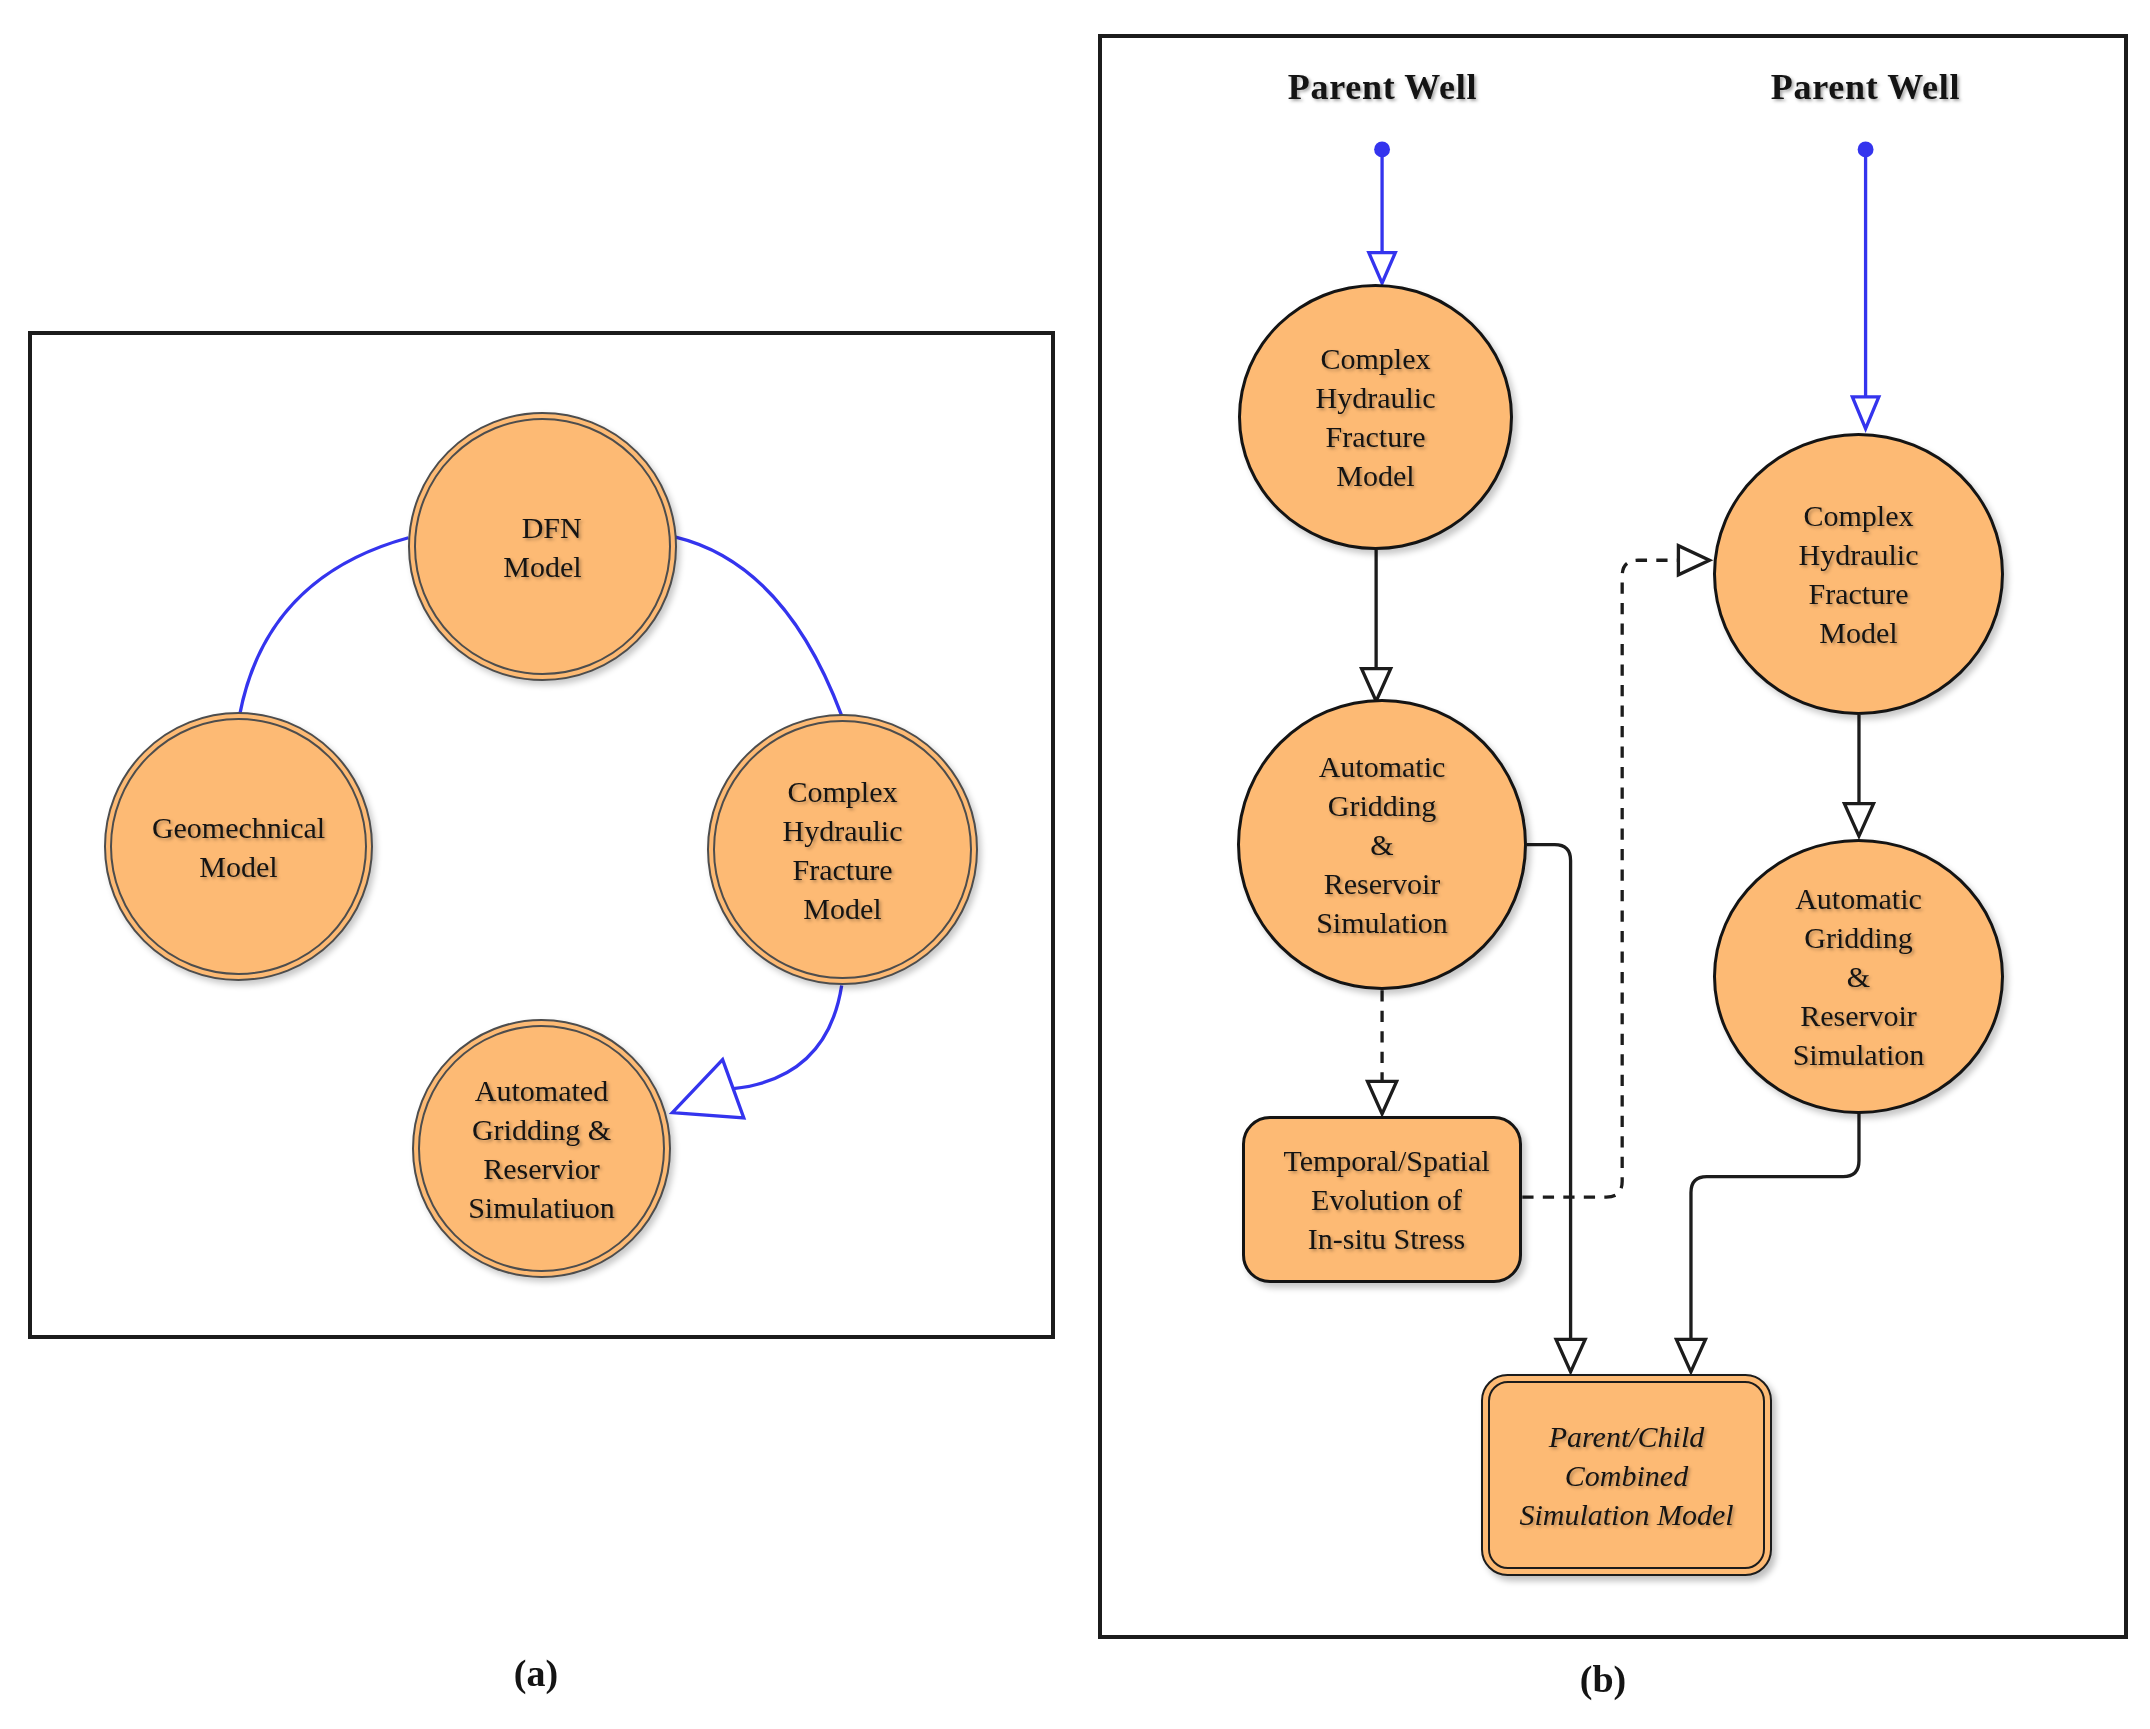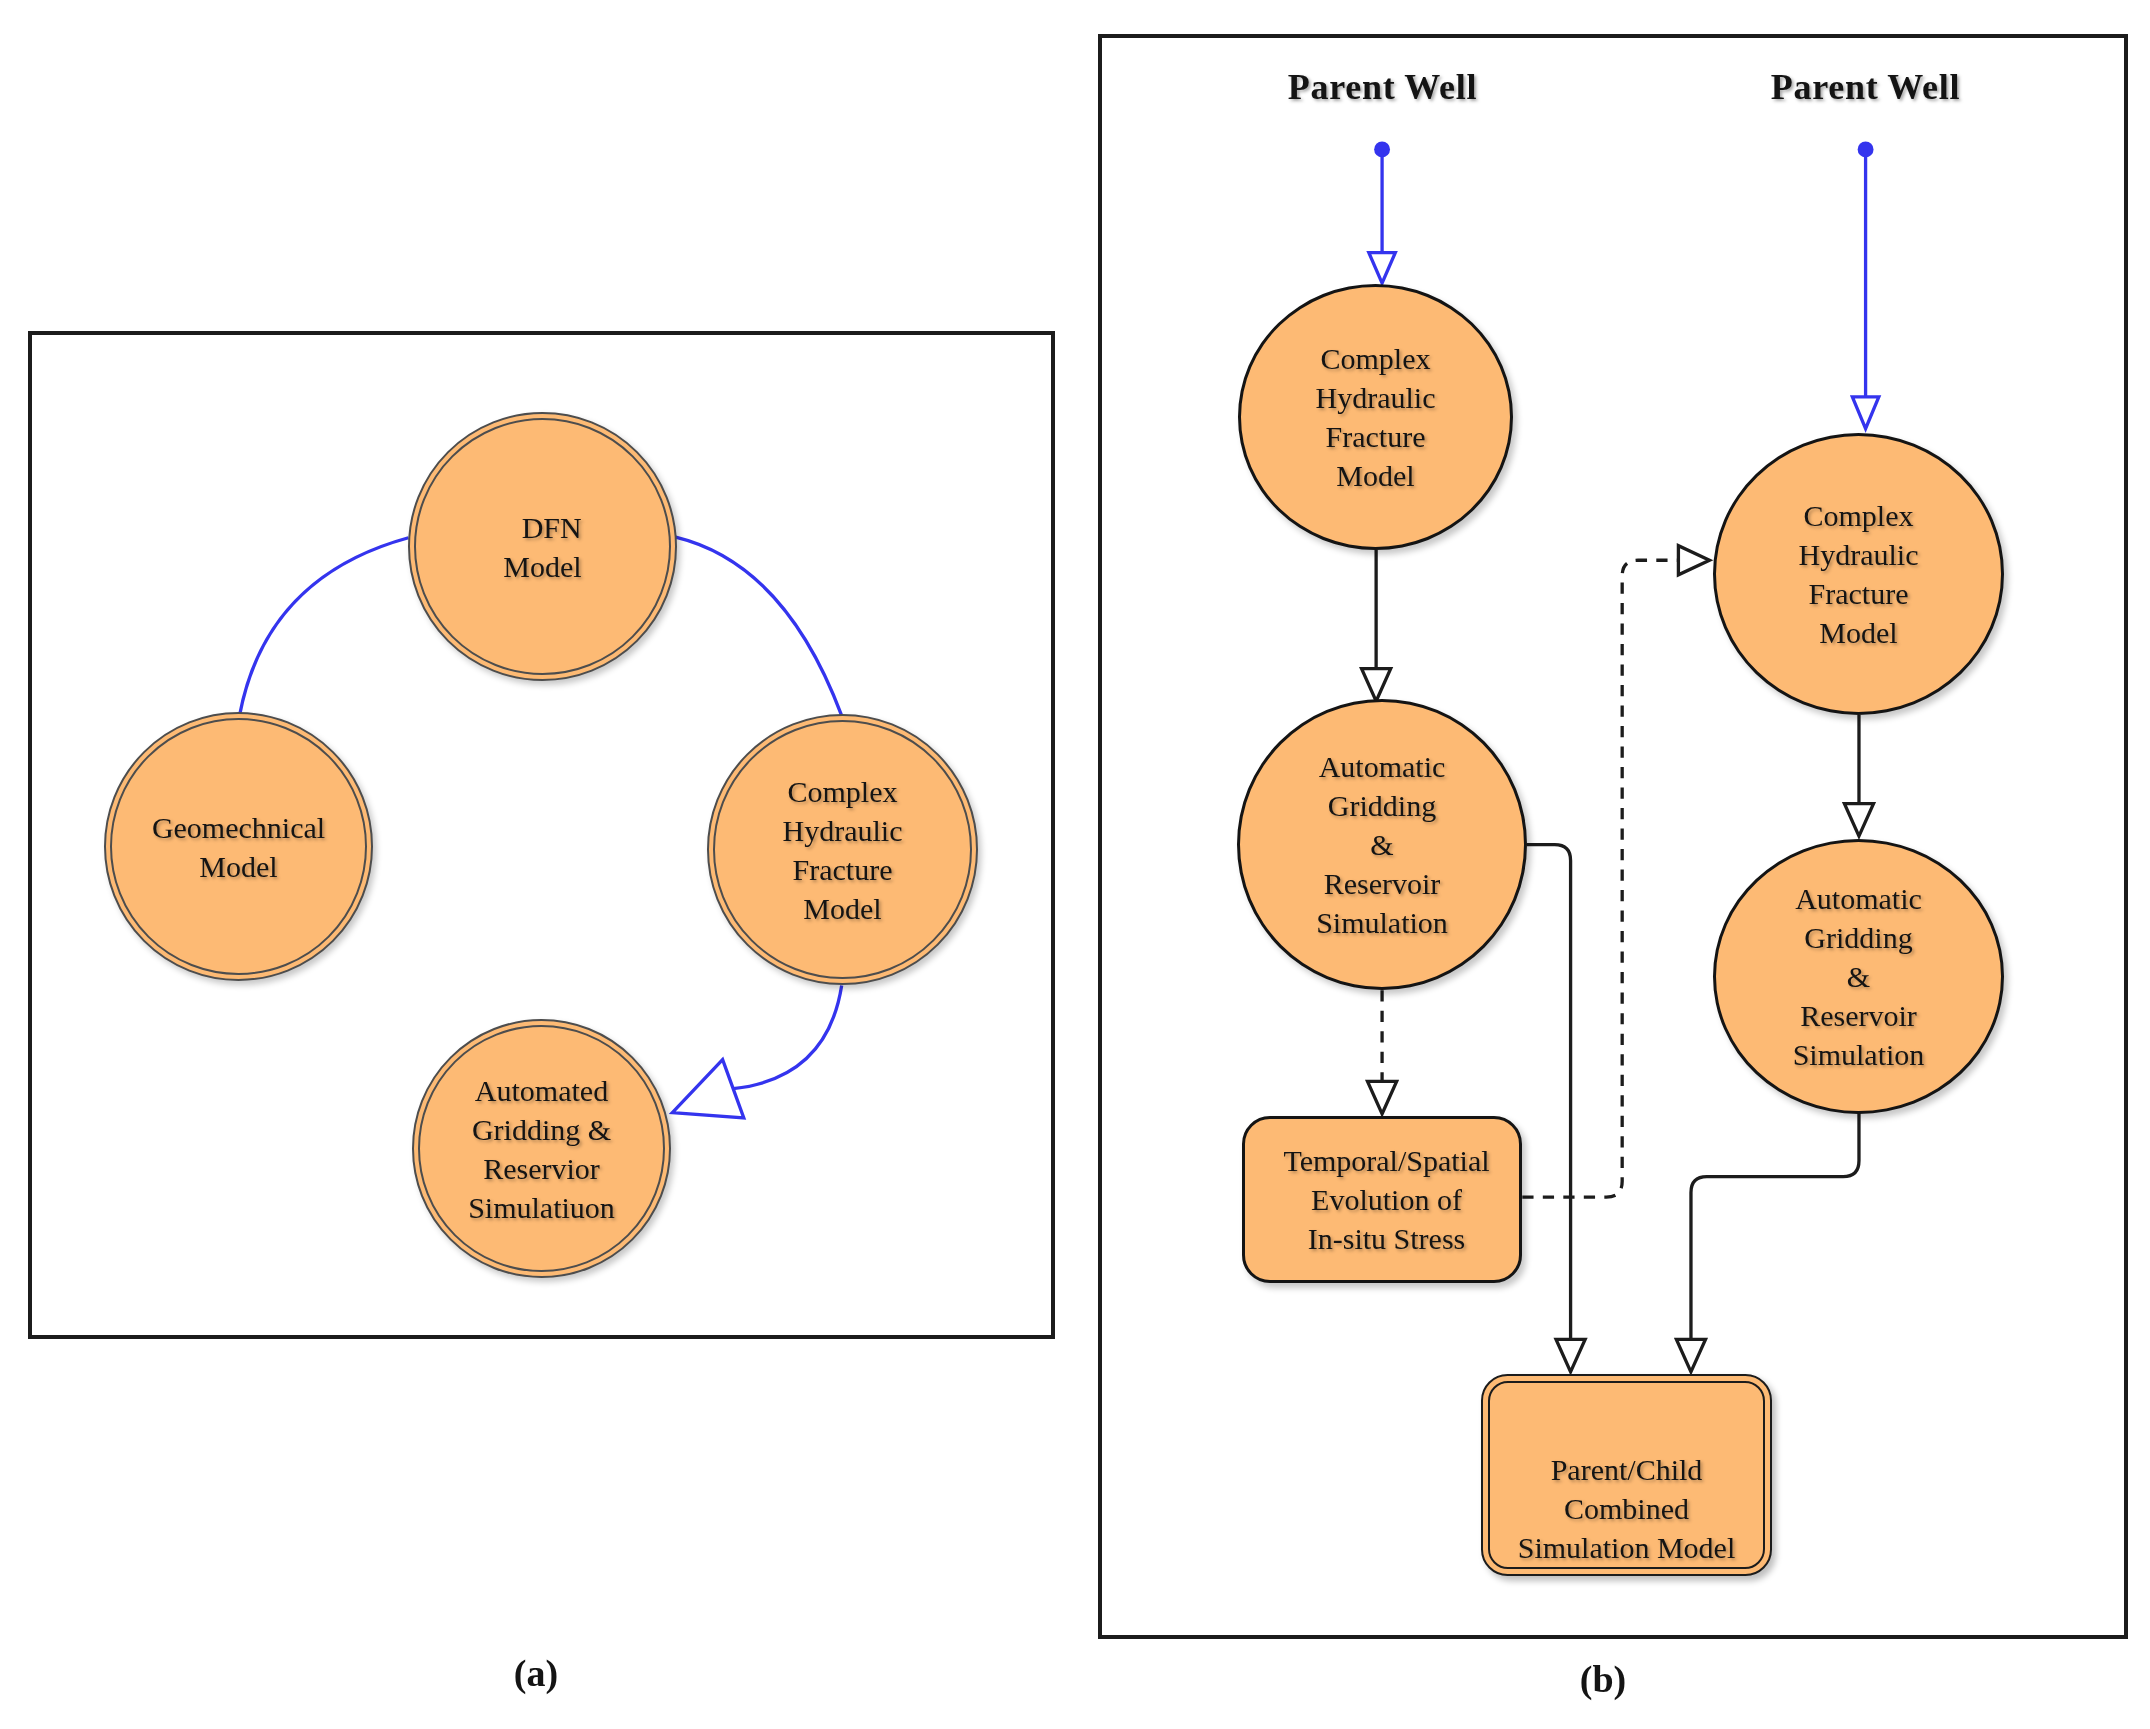--- a/index.html
+++ b/index.html
@@ -55,23 +55,24 @@
   .double-box{
     border:2.6px solid #1c1c1c;
     border-radius:26.5px;
     padding:5.3px;
     box-shadow:4px 4.6px 6.6px rgba(0,0,0,0.25);
   }
   .double-box-inner{
     width:100%;height:100%;
     border:2.6px solid #1c1c1c;
     border-radius:20px;
-    display:flex;align-items:flex-end;justify-content:center;
+    display:flex;align-items:center;justify-content:center;
     text-align:center;
     box-sizing:border-box;
+    font-style:italic;
   }
   .col-header{
     position:absolute;
     text-align:center;
     font-weight:bold;
     font-size:36px;
     letter-spacing:0.7px;
     text-shadow:2px 2px 3.3px rgba(0,0,0,0.35);
   }
   .caption{

